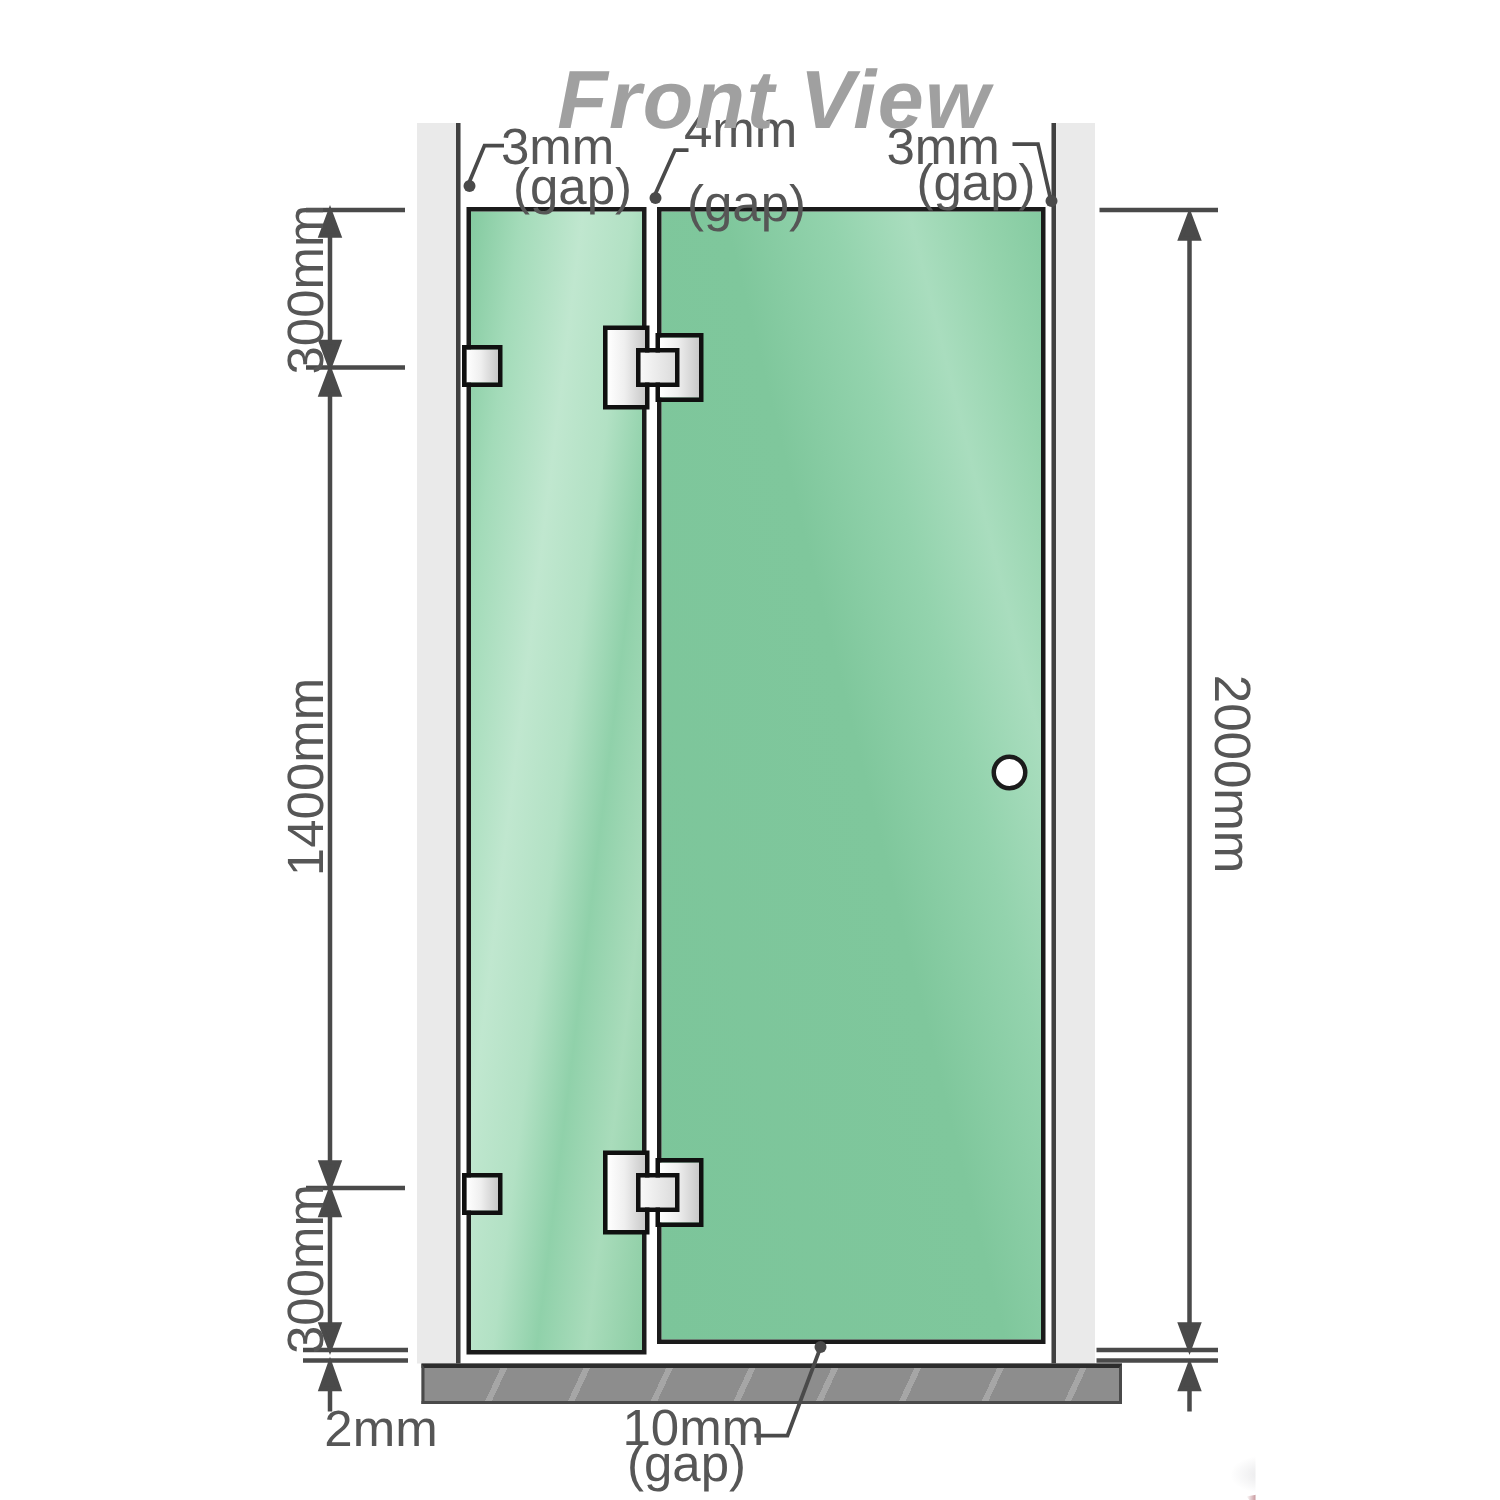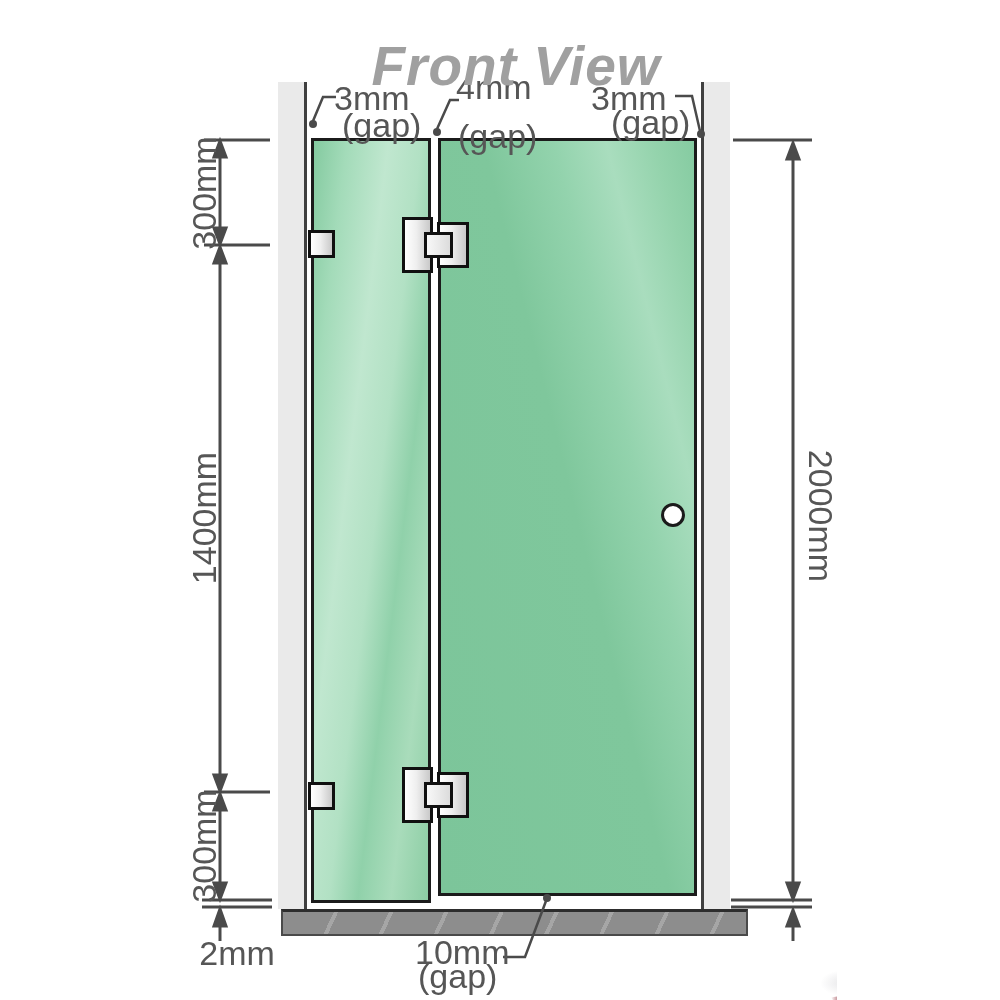--- a/index.html
+++ b/index.html
@@ -58,21 +58,21 @@
   
   .dims{left:0;top:0;width:1000px;height:1000px;z-index:3;pointer-events:none;}
   
   .lbl{
     position:absolute;color:var(--label_gray,#565656);font-size:34px;line-height:1;
     white-space:nowrap;z-index:5;
   }
   .lbl.small{font-size:34px;}
   .v{transform:translate(-50%,-50%) rotate(-90deg);}
   .vr{transform:translate(-50%,-50%) rotate(90deg);}
-  .c{transform:translate(-50%,-50%);}
+  .c{transform:translate(-50%,-50%);margin-left:17px;}
   
   .logo-frag{
     left:831px;top:992px;width:32px;height:8px;z-index:6;
     background:linear-gradient(to right, rgba(122,10,20,0) 0%, #7e0d1a 45%, #a61626 100%);
     clip-path:polygon(0 70%, 100% 0, 100% 100%, 6% 100%);
   }
   .smudge{
     left:820px;top:970px;width:48px;height:26px;z-index:0;border-radius:50%;
     background:radial-gradient(ellipse at center, rgba(120,120,130,0.18), rgba(120,120,130,0) 70%);
   }

